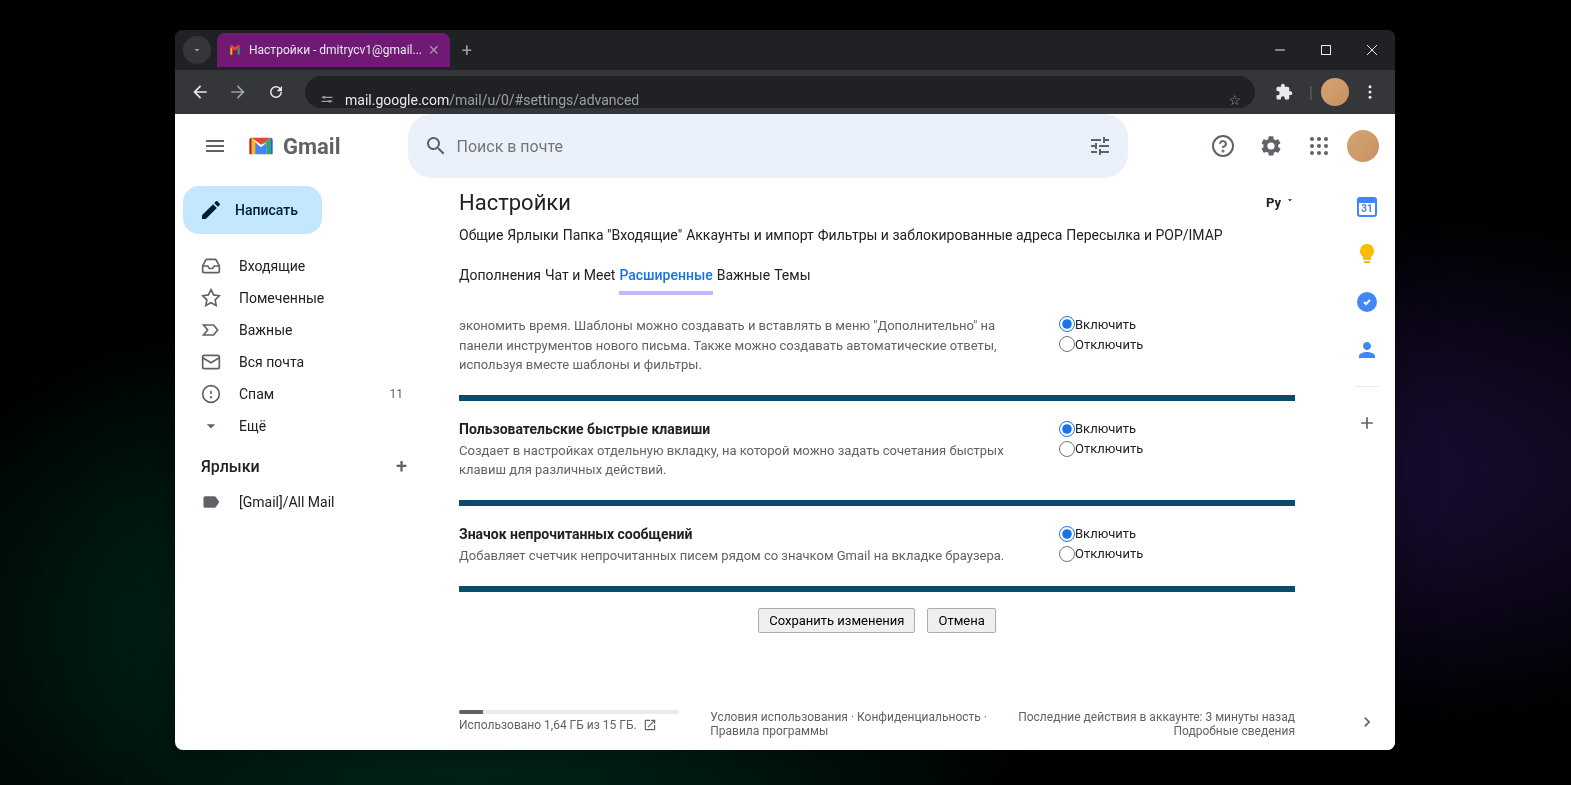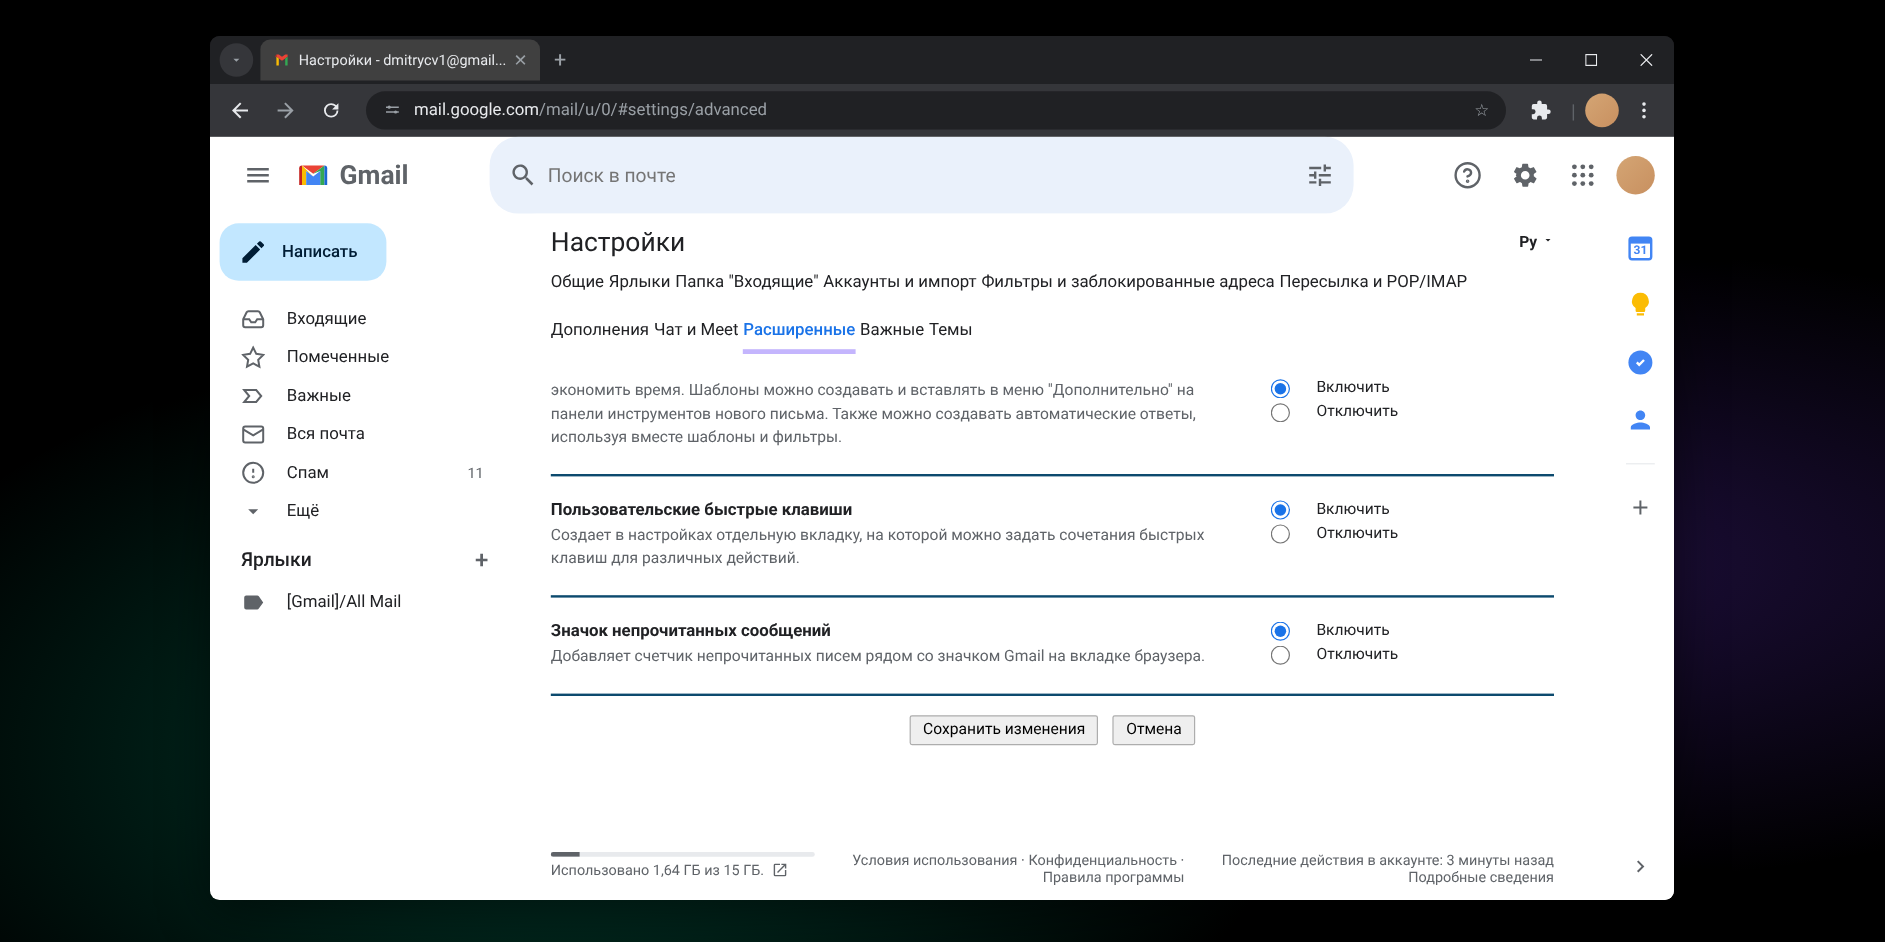--- a/index.html
+++ b/index.html
@@ -1,30 +1,30 @@
 <!DOCTYPE html>
 <html><head>
 <meta charset="utf-8">
 <style>
 * { margin: 0; padding: 0; box-sizing: border-box; font-family: 'Google Sans', Roboto, Arial, sans-serif; }
 body { background: radial-gradient(ellipse at 30% 80%, rgba(0,200,150,0.3), transparent 40%), radial-gradient(ellipse at 80% 60%, rgba(100,50,200,0.3), transparent 40%), #000; width: 1571px; height: 785px; overflow: hidden; position: relative; }
 .browser { position: absolute; left: 175px; top: 30px; width: 1220px; height: 720px; background: #202124; border-radius: 8px; overflow: hidden; display: flex; flex-direction: column; box-shadow: 0 8px 40px rgba(0,0,0,0.5); }
 .titlebar { height: 40px; background: #202124; display: flex; align-items: center; }
 .tab-strip { display: flex; align-items: center; flex: 1; padding-left: 8px; }
 .tab-dropdown { width: 28px; height: 28px; border-radius: 50%; background: #35363a; display: flex; align-items: center; justify-content: center; color: #9aa0a6; margin-right: 6px; cursor: pointer; }
-.tab { background: #404040; height: 34px; border-radius: 8px 8px 0 0; display: flex; align-items: center; padding: 0 10px; min-width: 220px; color: #e8eaed; font-size: 12px; gap: 6px; }
+.tab { background: #701a75; height: 34px; border-radius: 8px 8px 0 0; display: flex; align-items: center; padding: 0 10px; min-width: 220px; color: #e8eaed; font-size: 12px; gap: 6px; }
 .tab .favicon { width: 16px; height: 16px; display: flex; align-items: center; justify-content: center; }
 .tab .close { color: #9aa0a6; cursor: pointer; margin-left: auto; font-size: 14px; }
 .new-tab { color: #9aa0a6; font-size: 18px; padding: 0 12px; cursor: pointer; }
 .win-controls { display: flex; margin-left: auto; }
 .win-btn { width: 46px; height: 40px; display: flex; align-items: center; justify-content: center; color: #e8eaed; cursor: pointer; }
 .toolbar { height: 44px; background: #35363a; display: flex; align-items: center; padding: 0 8px; gap: 4px; }
 .nav-btn { width: 34px; height: 34px; display: flex; align-items: center; justify-content: center; color: #9aa0a6; border-radius: 50%; cursor: pointer; }
 .nav-btn.enabled { color: #e8eaed; }
-.addr-bar { flex: 1; height: 32px; background: #202124; border-radius: 16px; display: flex; align-items: center; padding: 0 14px; margin: 0 8px; color: #e8eaed; font-size: 14px; gap: 10px; }
+.addr-bar { flex: 1; height: 32px; background: #202124; border-radius: 16px; display: flex; align-items: flex-end; padding: 0 14px; margin: 0 8px; color: #e8eaed; font-size: 14px; gap: 10px; }
 .addr-bar .secure { color: #9aa0a6; }
 .addr-text { flex: 1; color: #9aa0a6; }
 .addr-text .domain { color: #e8eaed; }
 .avatar-img { width: 28px; height: 28px; border-radius: 50%; background: linear-gradient(135deg,#d4a574,#c89060); }
 .content { flex: 1; background: #fff; display: flex; overflow: hidden; }
 .gmail-app { display: flex; flex-direction: column; width: 100%; }
 .gmail-header { height: 64px; display: flex; align-items: center; padding: 0 16px; gap: 8px; }
 .menu-btn { width: 48px; height: 48px; display: flex; align-items: center; justify-content: center; border-radius: 50%; cursor: pointer; color: #5f6368; }
 .gmail-logo { display: flex; align-items: center; gap: 8px; cursor: pointer; }
 .gmail-text { font-size: 22px; color: #5f6368; font-weight: bold; }
@@ -46,36 +46,36 @@
 .section-header { display: flex; align-items: center; justify-content: space-between; padding: 12px 24px 8px 26px; font-size: 16px; color: #202124; font-weight: 500; }
 .add-label { font-size: 20px; color: #5f6368; cursor: pointer; }
 .main-panel { flex: 1; background: #fff; border-radius: 16px; margin: 0 16px 0 0; display: flex; flex-direction: column; overflow: hidden; position: relative; }
 .settings-header { display: flex; align-items: center; justify-content: space-between; padding: 12px 28px 0; }
 .settings-title { font-size: 22px; color: #202124; }
 .lang-select { font-size: 13px; color: #202124; cursor: pointer; display: flex; align-items: flex-start; gap: 4px; font-weight: 700; }
 .tabs-row { display: flex; flex-wrap: wrap; padding: 12px 28px 0; gap: 4px; row-gap: 16px; border-bottom: 1px solid transparent; }
 .tab-link { font-size: 14px; color: #202124; cursor: pointer; padding-bottom: 8px; }
 .tab-link.active { color: #1a73e8; font-weight: 500; border-bottom: 4px solid #c4b5fd; }
 .settings-content { flex: 1; overflow-y: auto; padding: 0 28px; }
-.setting-row { display: flex; padding: 20px 0; border-bottom: 2px solid #0c4a6e; gap: 40px; }
+.setting-row { display: flex; padding: 20px 0; border-bottom: 6px solid #0c4a6e; gap: 40px; }
 .setting-row:last-of-type { border-bottom: none; }
 .setting-desc { flex: 1; max-width: 560px; }
 .setting-title { font-size: 14px; font-weight: 700; color: #202124; margin-bottom: 4px; }
 .setting-text { font-size: 13px; color: #5f6368; line-height: 1.5; }
 .setting-options { width: 200px; }
-.radio-row { display: flex; align-items: flex-start; gap: 22px; font-size: 13px; color: #202124; margin-bottom: 4px; }
+.radio-row { display: flex; align-items: center; gap: 0; font-size: 13px; color: #202124; margin-bottom: 4px; }
 .radio { width: 16px; height: 16px; cursor: pointer; accent-color: #1a73e8; }
 .button-row { display: flex; justify-content: center; gap: 12px; padding: 16px 0; }
 .btn { padding: 4px 10px; font-size: 13px; border: 1px solid #adadad; background: #efefef; cursor: pointer; border-radius: 2px; }
 .footer-row { display: flex; justify-content: space-between; padding: 8px 28px 12px; font-size: 12px; color: #5f6368; }
 .footer-left { display: flex; flex-direction: column; gap: 4px; }
 .progress-bar { width: 220px; height: 4px; background: #e8eaed; border-radius: 2px; overflow: hidden; }
 .progress-fill { width: 11%; height: 100%; background: #5f6368; }
 .storage-text { display: flex; align-items: center; gap: 6px; }
-.footer-center { text-align: right; }
+.footer-center { text-align: left; }
 .footer-center a, .footer-right a { color: #5f6368; text-decoration: none; }
 .footer-right { text-align: right; }
 .side-panel { width: 56px; background: #fff; display: flex; flex-direction: column; align-items: center; padding-top: 16px; gap: 24px; }
 .side-icon { width: 24px; height: 24px; cursor: pointer; display: flex; align-items: center; justify-content: center; }
 .side-expand { margin-top: auto; margin-bottom: 16px; }
 svg { display: block; }
 </style>
 </head>
 <body>
 

